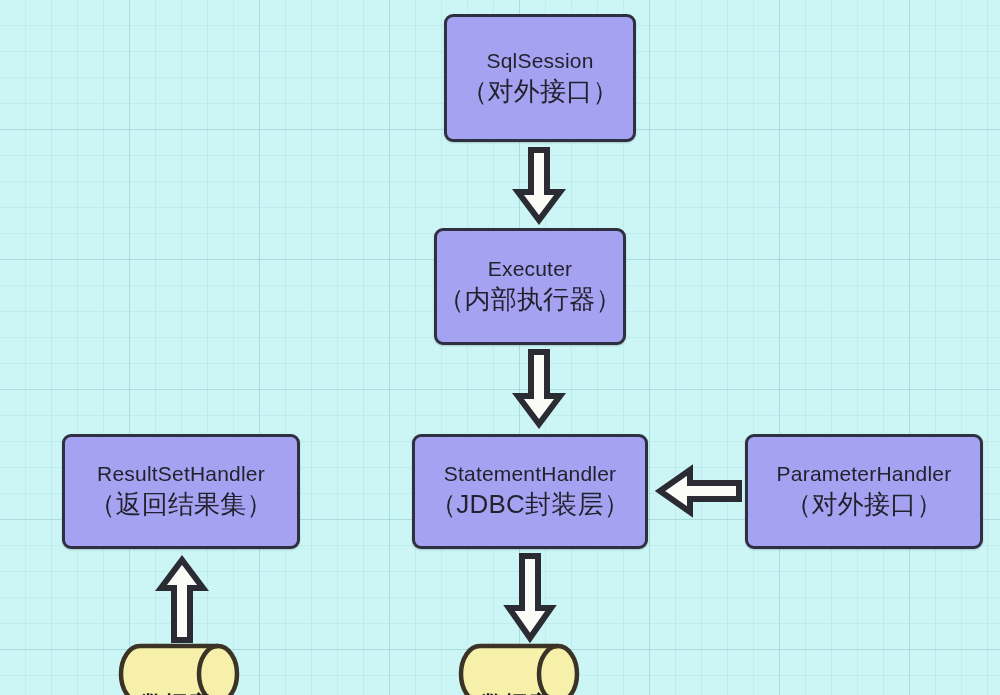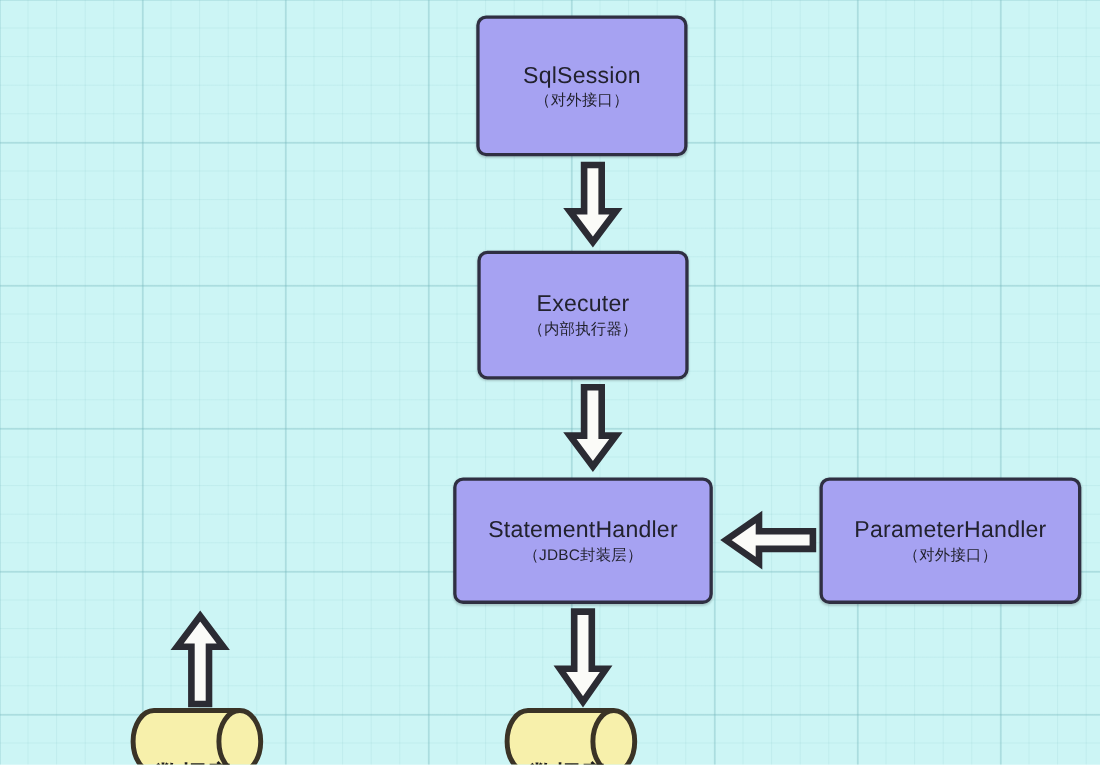--- a/index.html
+++ b/index.html
@@ -46,21 +46,21 @@
     text-align: center;
     line-height: 1.28;
     letter-spacing: 0.2px;
     box-shadow: 0 1px 2px rgba(0,0,0,0.18);
   }
   .node .ln1 {
     font-size: 21px;
     white-space: nowrap;
   }
   .node .ln2 {
-    font-size: 14px;
+    font-size: 26px;
     white-space: nowrap;
   }
 
   
   .db {
     position: absolute;
     box-sizing: border-box;
   }
   .db svg { display: block; }
   .db .dblabel {
@@ -86,35 +86,39 @@
     stroke: #2b2b33;
     stroke-width: 6;
     stroke-linejoin: miter;
   }
 </style>
 </head>
 <body>
 
 <div id="canvas">
 
-  <div class="node" style="left:433px; top:14px; width:192px; height:128px;">
+  <div class="node" style="left:444px; top:14px; width:192px; height:128px;">
     <div class="ln1">SqlSession</div>
     <div class="ln2">（对外接口）</div>
   </div>
 
   <div class="node" style="left:434px; top:228px; width:192px; height:117px;">
     <div class="ln1">Executer</div>
     <div class="ln2">（内部执行器）</div>
   </div>
 
   <div class="node" style="left:412px; top:434px; width:236px; height:115px;">
     <div class="ln1">StatementHandler</div>
     <div class="ln2">（JDBC封装层）</div>
   </div>
 
+  <div class="node" style="left:62px; top:434px; width:238px; height:115px;">
+    <div class="ln1">ResultSetHandler</div>
+    <div class="ln2">（返回结果集）</div>
+  </div>
 
   <div class="node" style="left:745px; top:434px; width:238px; height:115px;text-align:right;">
     <div class="ln1">ParameterHandler</div>
     <div class="ln2">（对外接口）</div>
   </div>
 
   <div class="db" style="left:118px; top:643px; width:130px; height:52px;">
     <svg width="130" height="60" viewBox="0 0 130 60">
       <path d="M 22 3 L 100 3 A 19 28 0 0 1 100 59 L 22 59 A 19 28 0 0 1 22 3 Z" fill="#f7f0ab" stroke="#3a3326" stroke-width="4.5" stroke-linejoin="round"></path>
       <path d="M 100 3 A 19 28 0 0 0 100 59" fill="none" stroke="#3a3326" stroke-width="4.5"></path>

